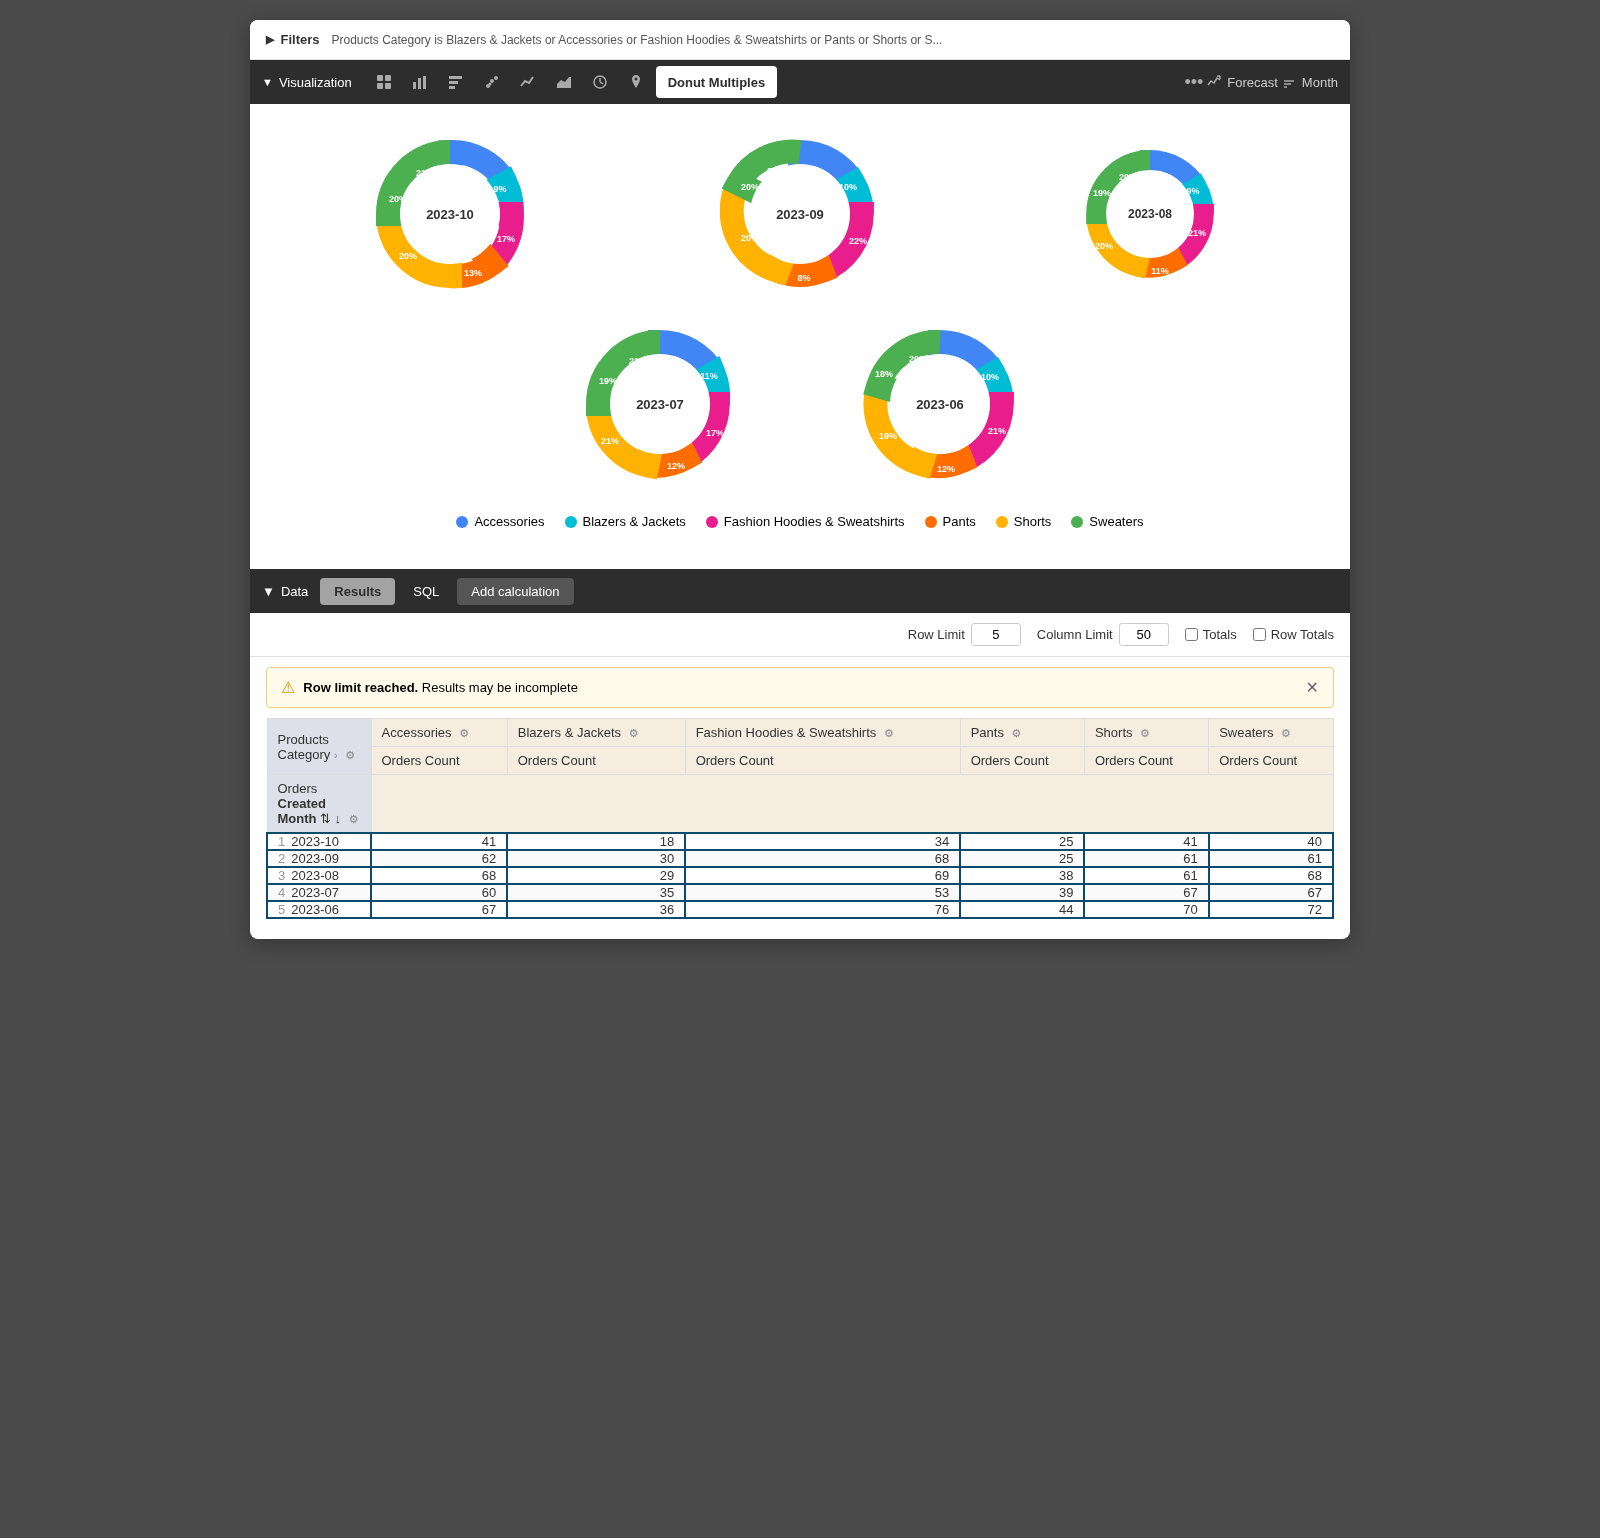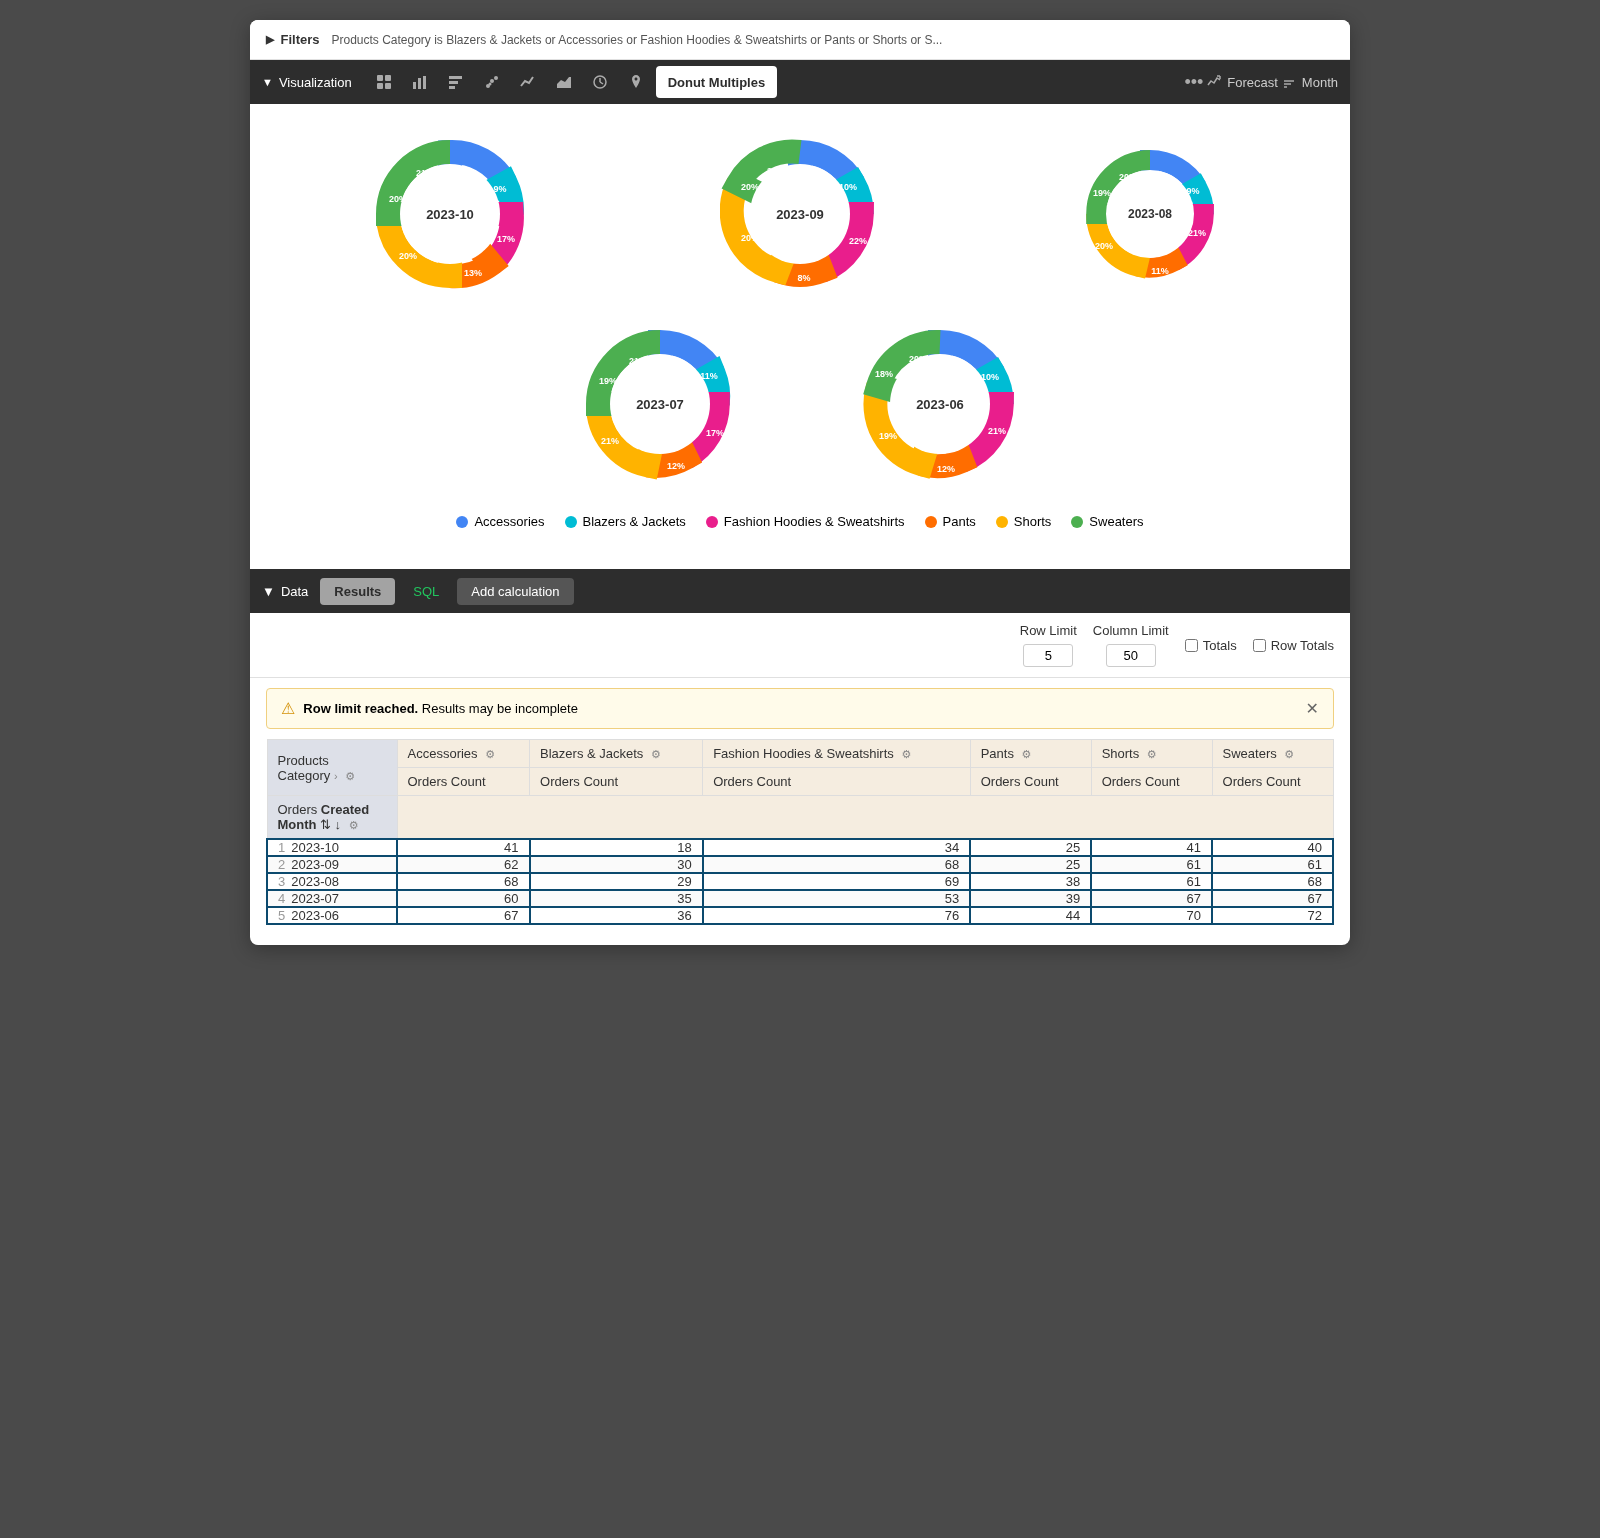--- a/index.html
+++ b/index.html
@@ -157,21 +157,21 @@
       align-items: center;
       color: #fff;
       font-size: 13px;
       font-weight: 500;
       margin-right: 8px;
       cursor: pointer;
     }
     .data-tab {
       padding: 6px 14px;
       border-radius: 4px;
-      color: #22c55e;
+      color: #ffffff;
       cursor: pointer;
       font-size: 13px;
     }
     .data-tab.active {
       background: #a3a3a3;
       color: #2d2d2d;
       font-weight: 700;
     }
     .data-tab.secondary {
       background: #555;
@@ -185,21 +185,20 @@
       padding: 10px 16px;
       gap: 16px;
       border-bottom: 1px solid #e0e0e0;
     }
     .control-group {
       display: flex;
       align-items: center;
       gap: 6px;
       font-size: 13px;
       color: #333;
-      flex-direction: column;
     }
     .control-input {
       width: 50px;
       border: 1px solid #ccc;
       border-radius: 3px;
       padding: 3px 6px;
       font-size: 13px;
       text-align: center;
     }
     .checkbox-label {
@@ -560,21 +559,21 @@
         <span> Results may be incomplete</span>
       </span>
     </div>
     <span class="warning-close">✕</span>
   </div>
 
   <div class="table-wrapper">
     <table>
       <thead>
         <tr>
-          <th rowspan="2" style="width:130px; background:#dde0e8;">
+          <th rowspan="2" style="width:104px; background:#dde0e8;">
             <span>Products<br>Category</span>
             <span class="chevron-right"> ›</span>
             <span class="gear-icon">⚙</span>
           </th>
           <th style="background:#f5ede0;">
             Accessories
             <span class="gear-icon">⚙</span>
           </th>
           <th style="background:#f5ede0;">
             Blazers &amp; Jackets

